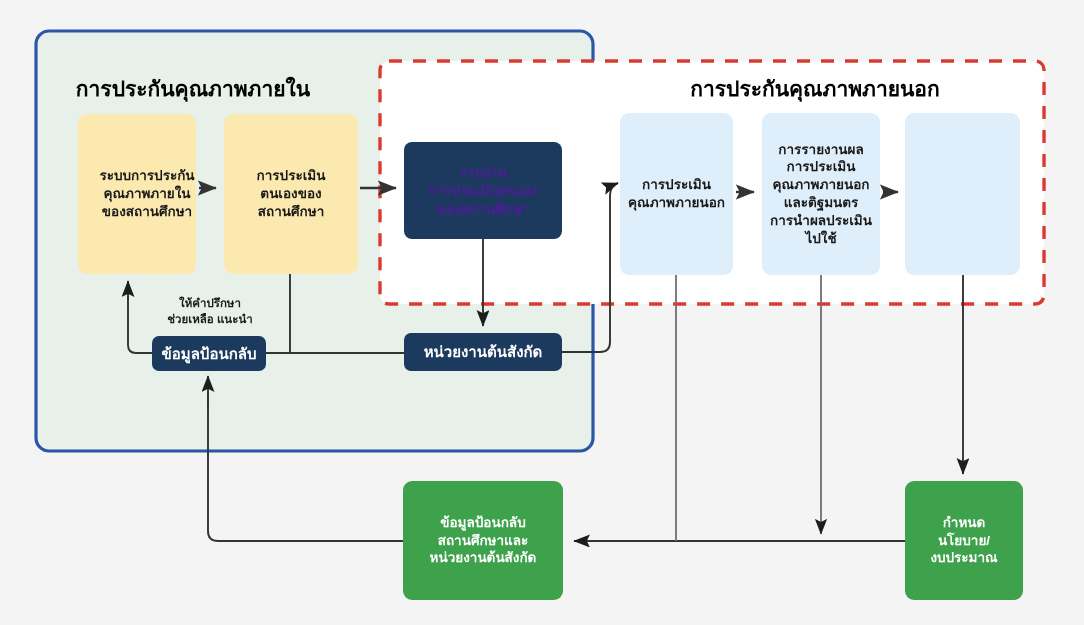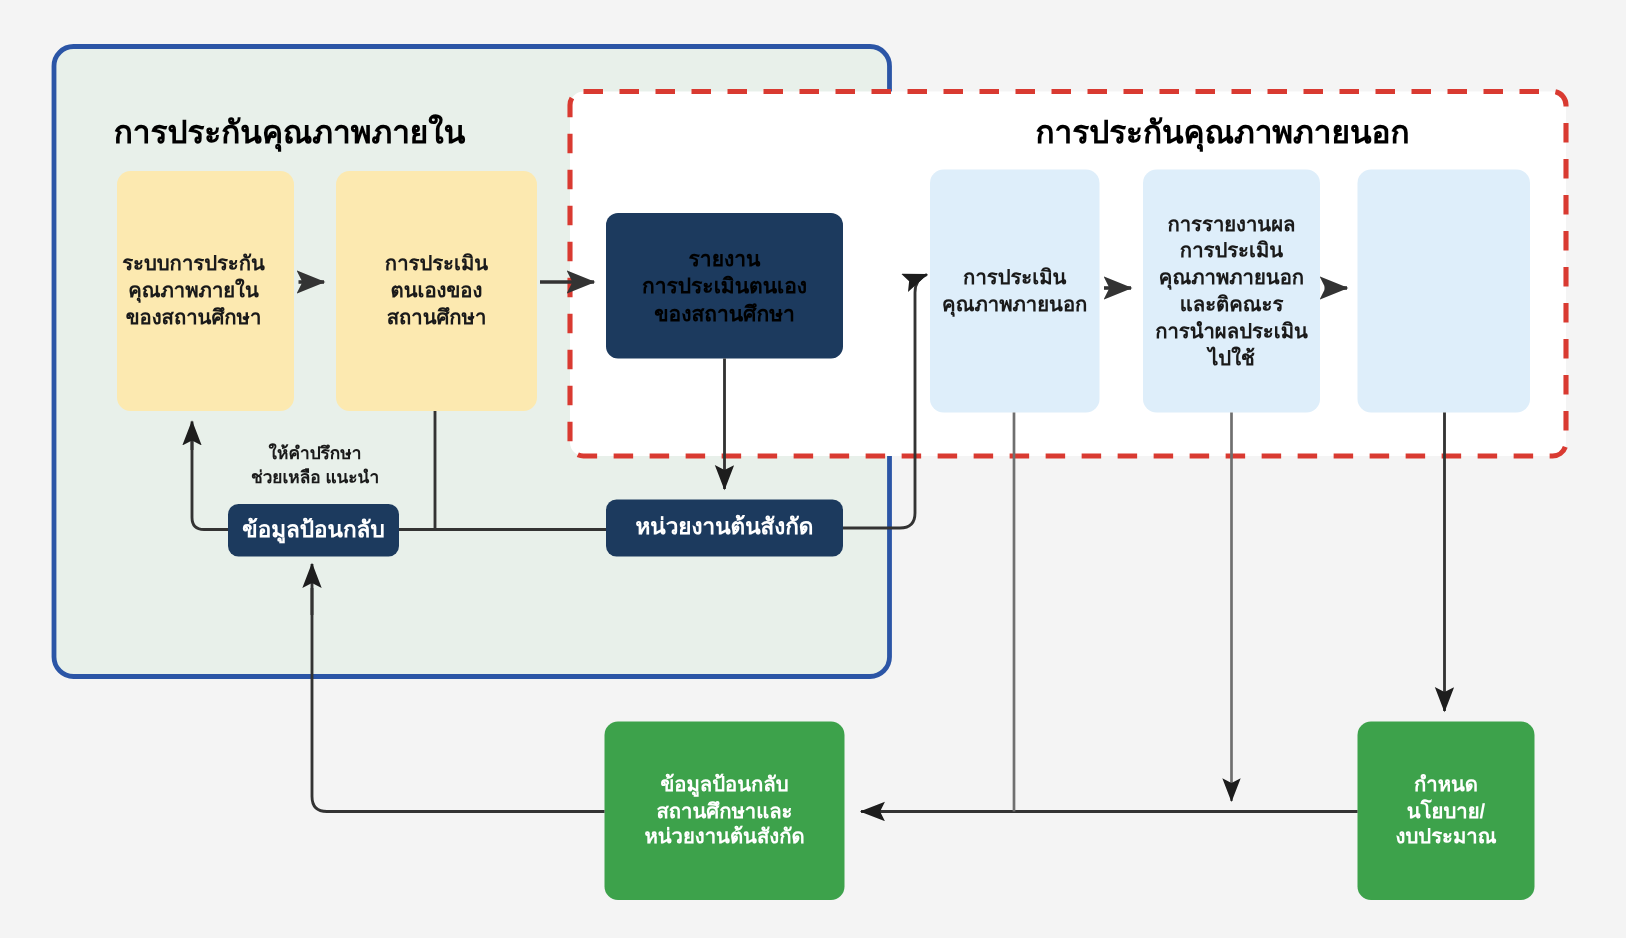--- a/index.html
+++ b/index.html
@@ -16,21 +16,21 @@
     font-size:21px;font-weight:bold;color:#151515;
     text-anchor:middle;dominant-baseline:middle;
   }
   .box-label{
     position:absolute;display:flex;align-items:center;justify-content:center;
     text-align:center;line-height:1.32;pointer-events:none;
   }
   .lbl-yellow{font-size:13.5px;color:#1a1a1a;font-weight:bold;}
   .lbl-blue{font-size:13.5px;color:#1a1a1a;font-weight:bold;}
   .lbl-blue-small{font-size:12px;color:#1a1a1a;font-weight:bold;line-height:1.55;}
-  .lbl-navy{font-size:14px;color:#000000;font-weight:bold;}
+  .lbl-navy{font-size:14px;color:#4c1d95;font-weight:bold;}
   .lbl-navy-sm{font-size:15px;color:#ffffff;font-weight:bold;}
   .lbl-green{font-size:13.5px;color:#ffffff;font-weight:bold;}
   .note{
     position:absolute;text-align:center;font-size:11.5px;color:#1a1a1a;
     line-height:1.38;pointer-events:none;font-weight:bold;
   }
 </style>
 </head>
 <body>
 
@@ -99,39 +99,39 @@
 
     <g fill="none" stroke="#6f6f6f" stroke-width="1.8">
       <line x1="821" y1="275" x2="821" y2="534" marker-end="url(#arrowThin)"></line>
       <line x1="676" y1="275" x2="676" y2="541"></line>
     </g>
 
     <text class="panel-title" x="193" y="90">การประกันคุณภาพภายใน</text>
     <text class="panel-title" x="815" y="90">การประกันคุณภาพภายนอก</text>
   </svg>
 
-  <div class="box-label lbl-yellow" style="left:70px;top:114px;width:118px;height:160px;white-space:pre-line;">ระบบการประกัน
+  <div class="box-label lbl-yellow" style="left:88px;top:114px;width:118px;height:160px;white-space:pre-line;">ระบบการประกัน
 คุณภาพภายใน
 ของสถานศึกษา</div>
 
   <div class="box-label lbl-yellow" style="left:224px;top:114px;width:134px;height:160px;white-space:pre-line;">การประเมิน
 ตนเองของ
 สถานศึกษา</div>
 
   <div class="box-label lbl-navy" style="left:404px;top:142px;width:158px;height:97px;white-space:pre-line;">รายงาน
 การประเมินตนเอง
 ของสถานศึกษา</div>
 
   <div class="box-label lbl-blue" style="left:620px;top:113px;width:113px;height:162px;white-space:pre-line;">การประเมิน
 คุณภาพภายนอก</div>
 
   <div class="box-label lbl-blue" style="left:762px;top:113px;width:118px;height:162px;white-space:pre-line;">การรายงานผล
 การประเมิน
 คุณภาพภายนอก
-และติคณะร
+และติฐมนตร
 การนำผลประเมิน
 ไปใช้</div>
 
 
   <div class="box-label lbl-navy-sm" style="left:152px;top:336px;width:114px;height:35px;white-space:pre-line;">ข้อมูลป้อนกลับ</div>
 
   <div class="box-label lbl-navy-sm" style="left:404px;top:333px;width:158px;height:38px;white-space:pre-line;">หน่วยงานต้นสังกัด</div>
 
   <div class="box-label lbl-green" style="left:403px;top:481px;width:160px;height:119px;white-space:pre-line;">ข้อมูลป้อนกลับ
 สถานศึกษาและ

